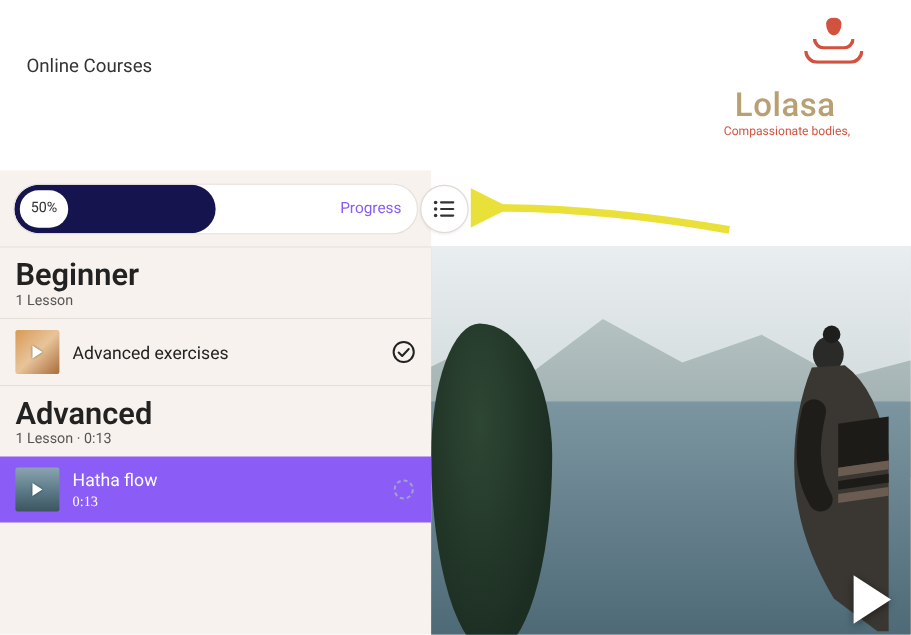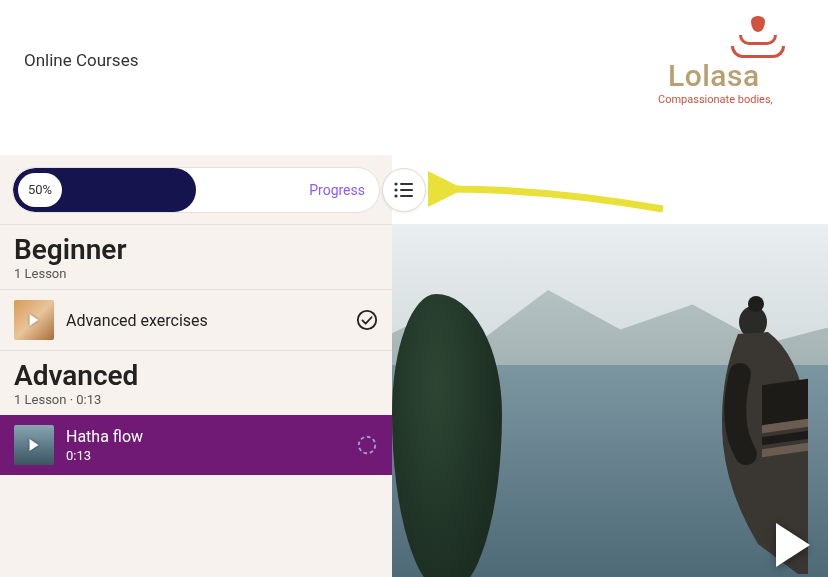--- a/index.html
+++ b/index.html
@@ -39,21 +39,21 @@
     margin-left: 30px;
   }
   .drop { width: 14px; height: 16px; background:#d1523f; border-radius: 50% 50% 50% 50% / 70% 70% 35% 35%; transform: rotate(180deg); }
   .arc { border: 3px solid #d1523f; border-top: none; border-radius: 0 0 40px 40px; }
   .arc.a1 { width: 38px; height: 10px; margin-top:2px;}
   .arc.a2 { width: 54px; height: 12px; }
   .brand-name {
     font-size: 30px;
     font-weight: 500;
     color: #b9a072;
-    margin-top: 0;
+    margin-top: 20px;
     letter-spacing: 0.5px;
     text-align: left;
     padding-left: 10px;
   }
   .brand-tag {
     font-size: 11px;
     color: #d1523f;
     text-align: left;
     padding-left: 0px;
     white-space: nowrap;
@@ -132,21 +132,21 @@
   }
 
   .lesson {
     display: flex;
     align-items: center;
     padding: 10px 14px;
     gap: 12px;
     border-top: 1px solid #e6e0da;
   }
   .lesson.active {
-    background: #701a75;
+    background: #8b5cf6;
     color: #fff;
     border-top: none;
   }
   .lesson.active .lesson-title,
   .lesson.active .lesson-dur { color: #fff; }
 
   .thumb {
     width: 40px; height: 40px;
     position: relative;
     border-radius: 2px;
@@ -160,21 +160,21 @@
     left: 50%; top: 50%;
     transform: translate(-50%,-50%);
     width: 0; height: 0;
     border-left: 9px solid #fff;
     border-top: 6px solid transparent;
     border-bottom: 6px solid transparent;
     filter: drop-shadow(0 0 1px rgba(0,0,0,0.5));
   }
   .lesson-body { flex: 1; }
   .lesson-title { font-size: 16px; color: #222; }
-  .lesson-dur { font-size: 13px; color: #ccc; margin-top: 2px; }
+  .lesson-dur { font-size: 13px; color: #ccc; margin-top: 2px; font-family: Liberation Serif, serif; }
 
   .status-icon { width: 22px; height: 22px; flex-shrink:0; }
 
   
   .toggle-wrap {
     position: absolute;
     left: 392px;
     top: 155px;
     height: 69px;
     display: flex;

